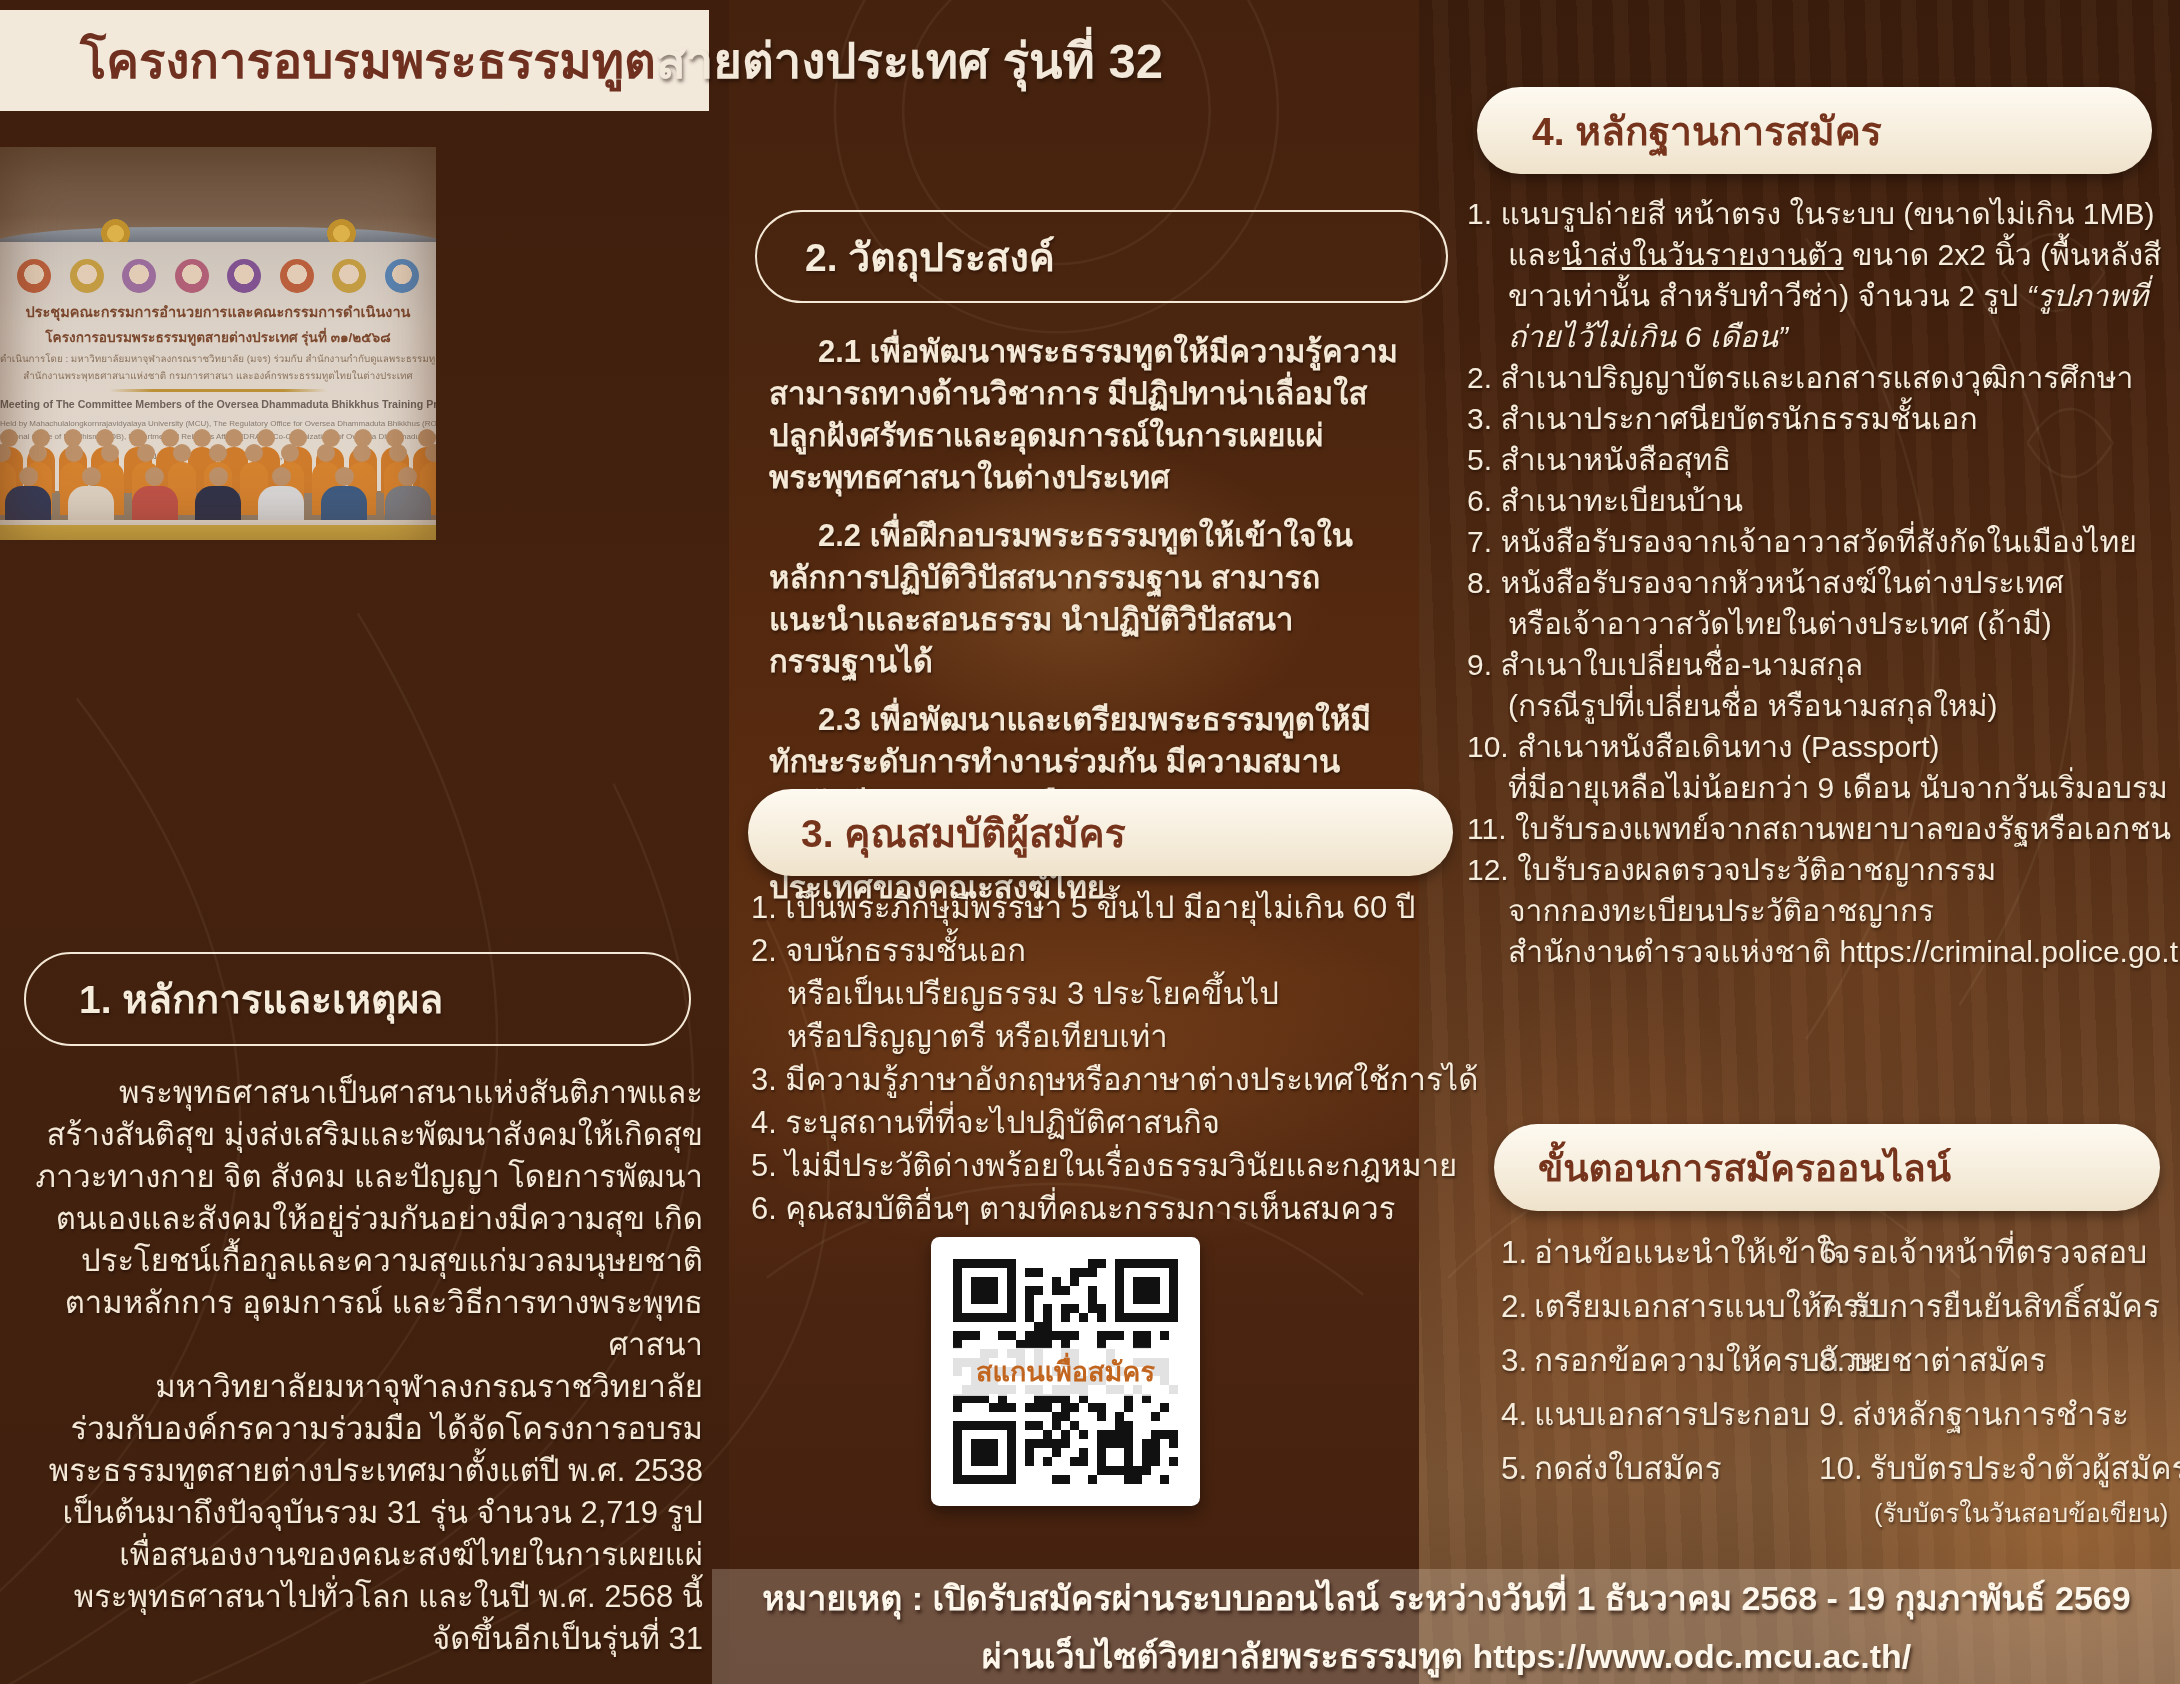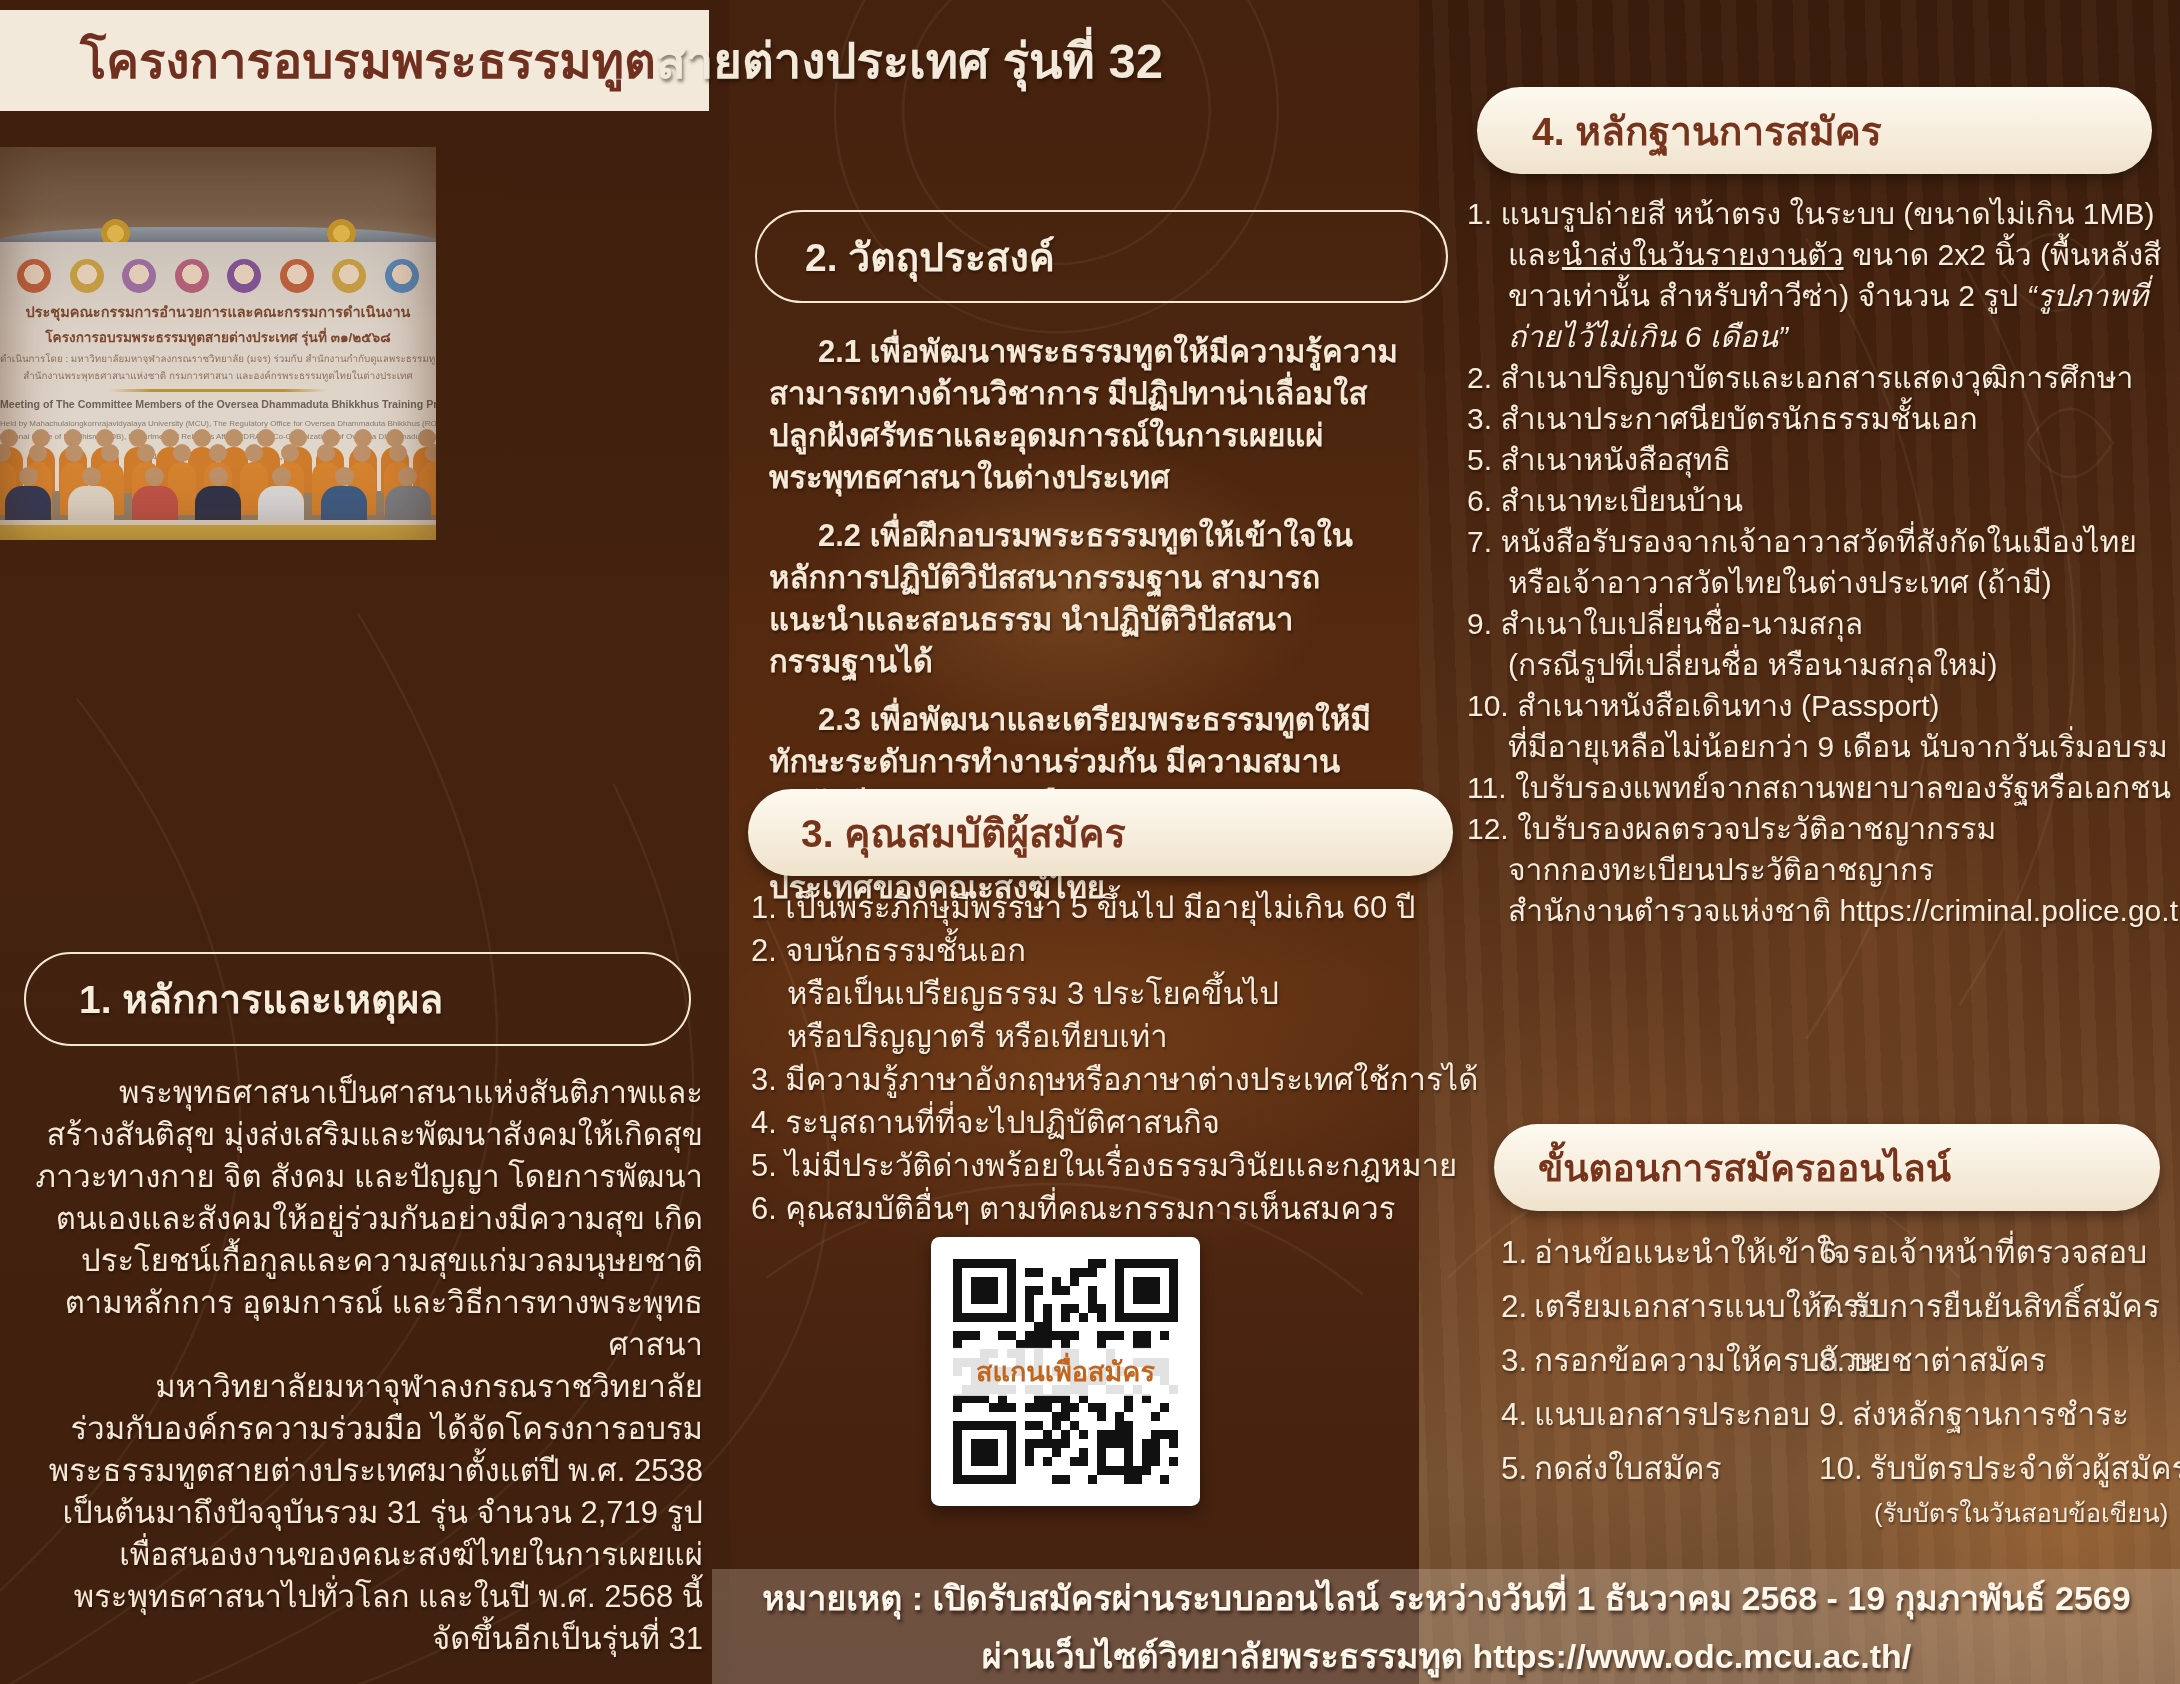--- a/index.html
+++ b/index.html
@@ -557,20 +557,21 @@
   <div class="list sec4-list" id="sec4List">
       <div class="li-line"><span class="num">1.</span><span>แนบรูปถ่ายสี หน้าตรง ในระบบ (ขนาดไม่เกิน 1MB)</span></div>
       <div class="li-line cont"><span>และ</span><span style="text-decoration: underline;">นำส่งในวันรายงานตัว</span><span> ขนาด 2x2 นิ้ว (พื้นหลังสี</span></div>
       <div class="li-line cont"><span>ขาวเท่านั้น สำหรับทำวีซ่า) จำนวน 2 รูป </span><span style="font-style: italic;">“รูปภาพที่</span></div>
       <div class="li-line cont"><span style="font-style: italic;">ถ่ายไว้ไม่เกิน 6 เดือน”</span></div>
       <div class="li-line"><span class="num">2.</span><span>สำเนาปริญญาบัตรและเอกสารแสดงวุฒิการศึกษา</span></div>
       <div class="li-line"><span class="num">3.</span><span>สำเนาประกาศนียบัตรนักธรรมชั้นเอก</span></div>
       <div class="li-line"><span class="num">5.</span><span>สำเนาหนังสือสุทธิ</span></div>
       <div class="li-line"><span class="num">6.</span><span>สำเนาทะเบียนบ้าน</span></div>
       <div class="li-line"><span class="num">7.</span><span>หนังสือรับรองจากเจ้าอาวาสวัดที่สังกัดในเมืองไทย</span></div>
+      <div class="li-line"><span class="num">8.</span><span>หนังสือรับรองจากหัวหน้าสงฆ์ในต่างประเทศ</span></div>
       <div class="li-line cont"><span>หรือเจ้าอาวาสวัดไทยในต่างประเทศ (ถ้ามี)</span></div>
       <div class="li-line"><span class="num">9.</span><span>สำเนาใบเปลี่ยนชื่อ-นามสกุล</span></div>
       <div class="li-line cont"><span>(กรณีรูปที่เปลี่ยนชื่อ หรือนามสกุลใหม่)</span></div>
       <div class="li-line"><span class="num">10.</span><span>สำเนาหนังสือเดินทาง (Passport)</span></div>
       <div class="li-line cont"><span>ที่มีอายุเหลือไม่น้อยกว่า 9 เดือน นับจากวันเริ่มอบรม</span></div>
       <div class="li-line"><span class="num">11.</span><span>ใบรับรองแพทย์จากสถานพยาบาลของรัฐหรือเอกชน</span></div>
       <div class="li-line"><span class="num">12.</span><span>ใบรับรองผลตรวจประวัติอาชญากรรม</span></div>
       <div class="li-line cont"><span>จากกองทะเบียนประวัติอาชญากร</span></div>
       <div class="li-line cont"><span>สำนักงานตำรวจแห่งชาติ https://criminal.police.go.th</span></div>
     </div>

